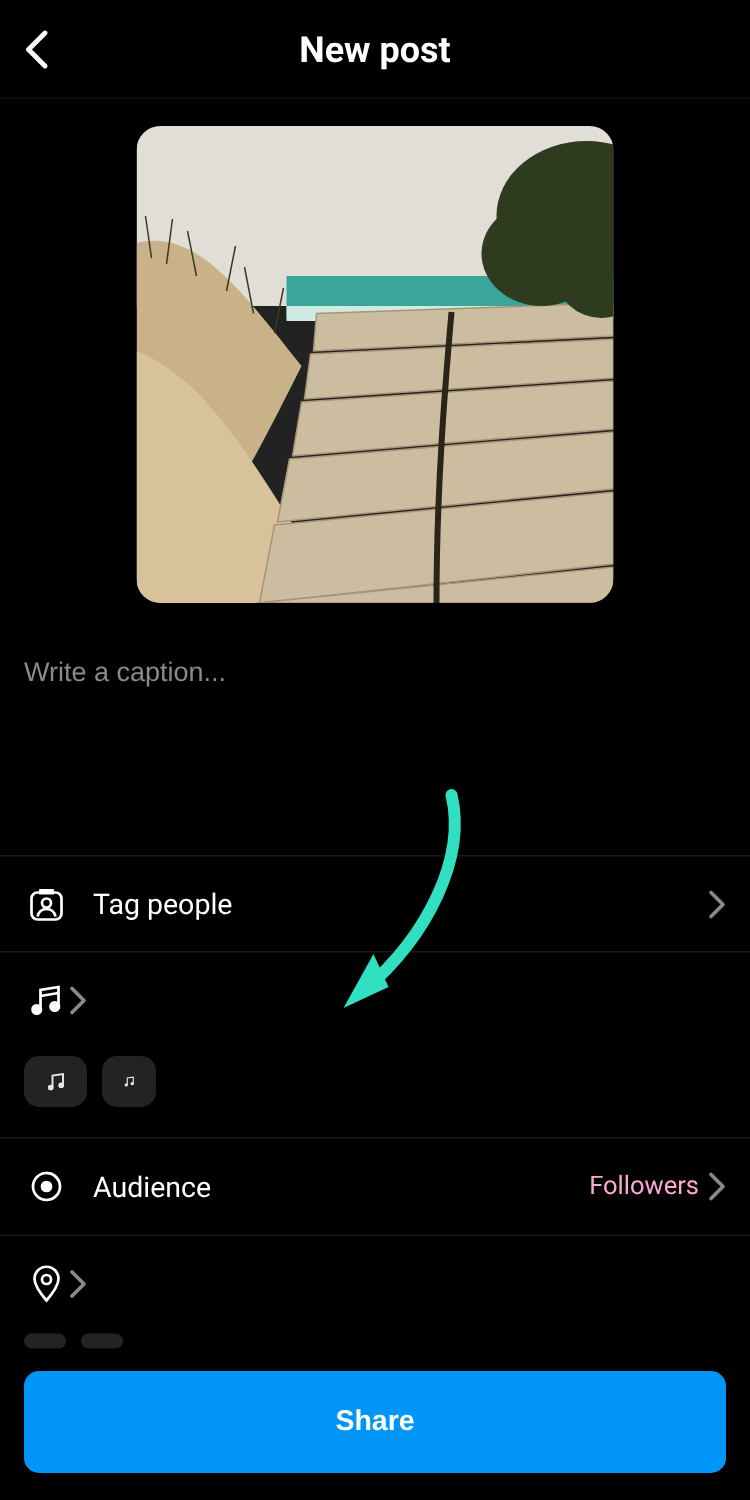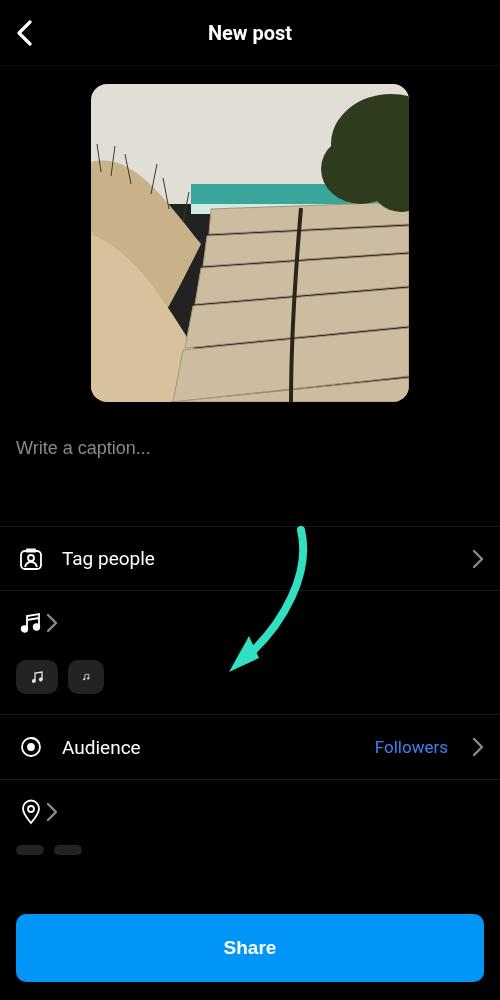--- a/index.html
+++ b/index.html
@@ -1,29 +1,29 @@
 <!DOCTYPE html>
 <html><head>
   <meta charset="utf-8">
   <style>
     * { margin: 0; padding: 0; box-sizing: border-box; }
     html, body { width: 500px; height: 1000px; background: #000; color: #fff; font-family: -apple-system, BlinkMacSystemFont, "Segoe UI", Roboto, Helvetica, Arial, sans-serif; overflow: hidden; }
     .header { height: 66px; display: flex; align-items: center; justify-content: center; position: relative; border-bottom: 1px solid #111; }
     .back { position: absolute; left: 10px; top: 50%; transform: translateY(-50%); padding: 6px; cursor: pointer; }
-    .title { font-size: 20px; font-weight: 700; text-align: center; }
+    .title { font-size: 24px; font-weight: 700; text-align: center; }
     .preview-wrap { display: flex; justify-content: center; padding: 18px 0 0 0; }
     .preview { width: 318px; height: 318px; border-radius: 16px; overflow: hidden; position: relative; background: #222; }
     .caption { padding: 36px 18px 10px 16px; }
     .caption-input { width: 100%; background: transparent; border: none; color: #fff; font-size: 18px; outline: none; }
     .caption-input::placeholder { color: #8a8a8a; }
     .row { display: flex; align-items: center; padding: 0 16px; height: 64px; border-top: 1px solid #1a1a1a; cursor: pointer; }
-    .row.first-row { margin-top: 57px; }
+    .row.first-row { margin-top: 101px; }
     .row-icon { width: 30px; height: 30px; display: flex; align-items: center; justify-content: center; flex-shrink: 0; }
     .row-label { margin-left: 16px; font-size: 19px; flex: 1; }
-    .row-value { color: #3b82f6; font-size: 17px; margin-right: 24px; }
+    .row-value { color: #f9a8d4; font-size: 17px; margin-right: 6px; }
     .chev { color: #8a8a8a; flex-shrink: 0; }
     .chips { display: flex; gap: 10px; padding: 6px 16px 20px 16px; overflow: hidden; border-bottom: 1px solid #1a1a1a; }
     .chip { background: #232323; border-radius: 10px; padding: 10px 14px; display: flex; align-items: center; gap: 8px; font-size: 16px; color: #e6e6e6; white-space: nowrap; cursor: pointer; flex-shrink: 0; }
     .chip-overflow { flex-shrink: 0; width: 36px; }
     .loc-chips { display: flex; gap: 10px; padding: 2px 16px 0 16px; overflow: hidden; height: 16px; }
     .footer { position: absolute; bottom: 0; left: 0; right: 0; padding: 14px 16px 18px 16px; background: #000; }
     .share-btn { width: 100%; height: 68px; background: #0095f6; border: none; border-radius: 10px; color: #fff; font-size: 19px; font-weight: 600; cursor: pointer; }
     .arrow-overlay { position: absolute; top: 524px; left: 215px; pointer-events: none; z-index: 50; }
     svg { display: block; }
   </style>

